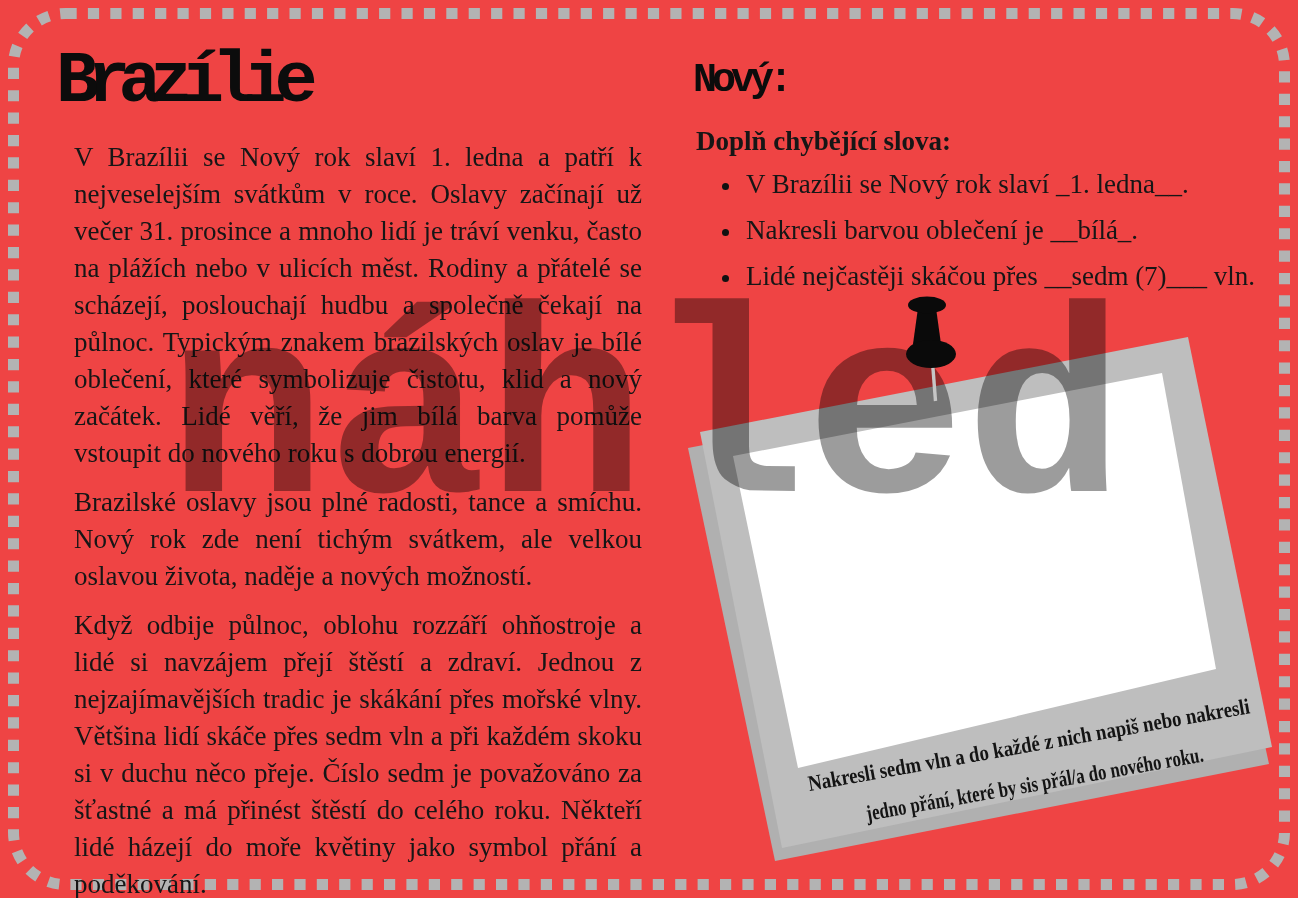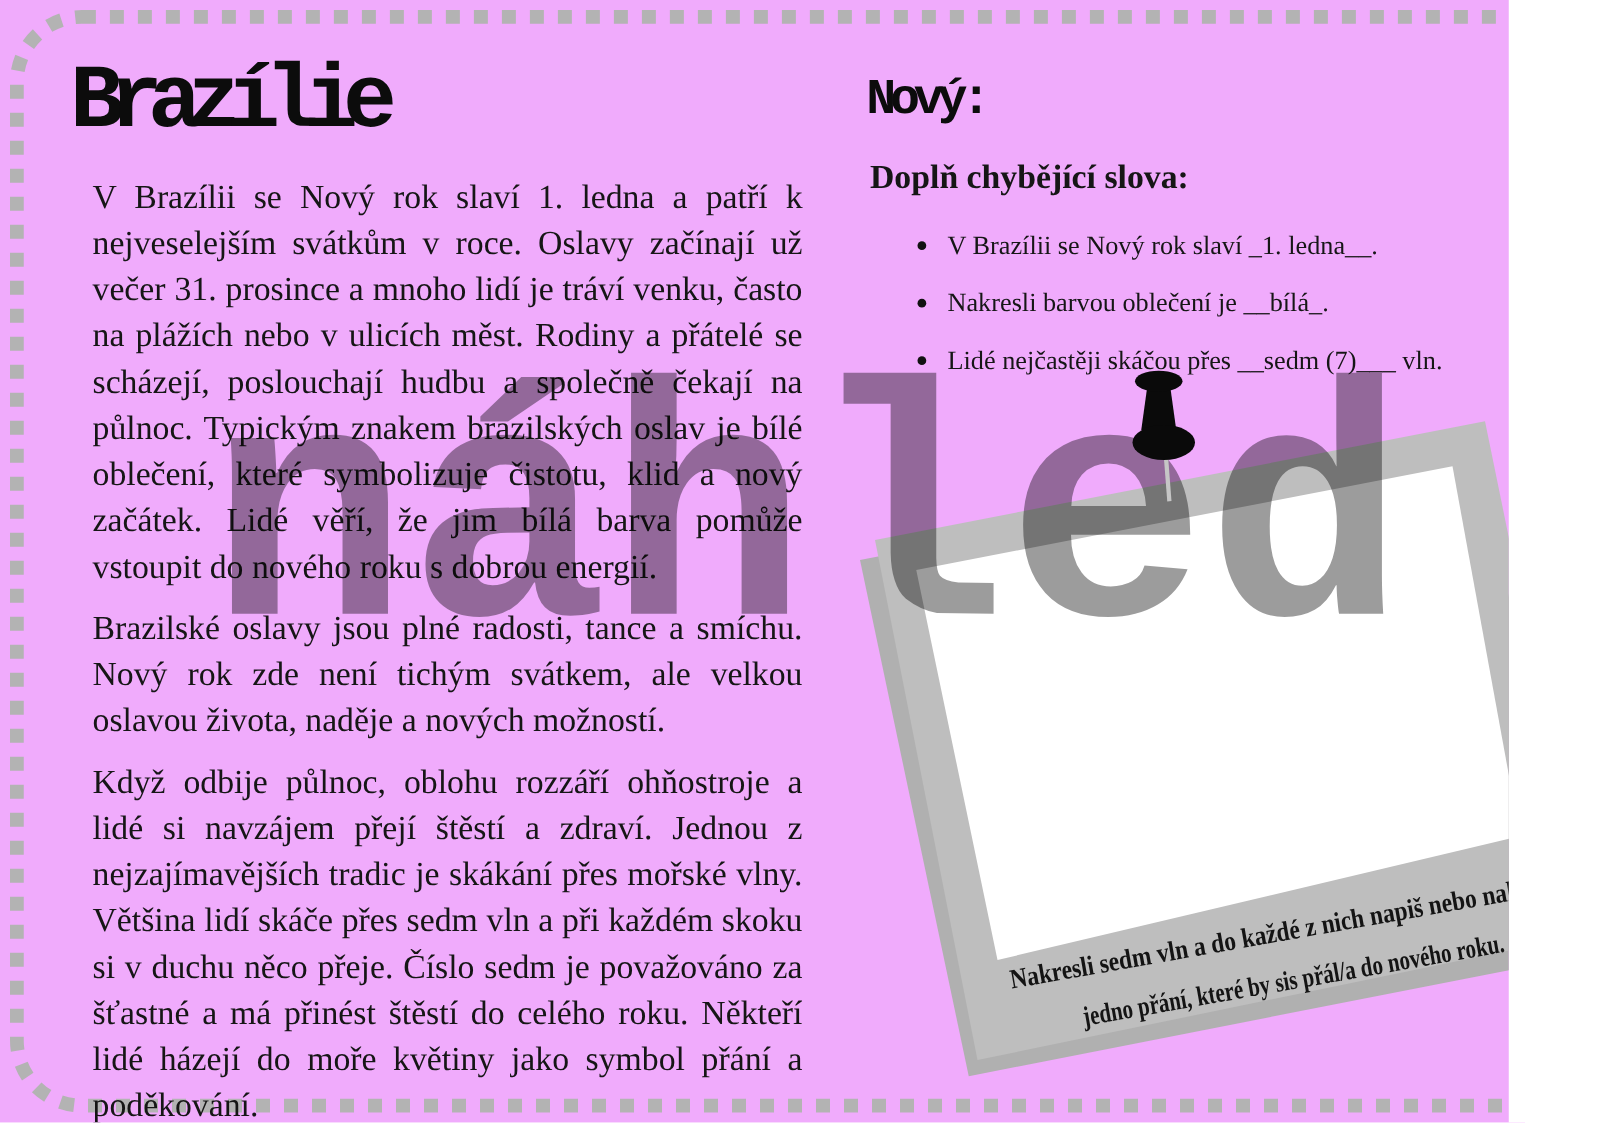--- a/index.html
+++ b/index.html
@@ -1,16 +1,16 @@
 <!DOCTYPE html>
 <html><head>
 <meta charset="utf-8">
 <style>
   html,body{margin:0;padding:0;background:#ffffff;}
-  .page{position:relative;width:1207px;height:898px;background:#f0abfc;overflow:hidden;
+  .page{position:relative;width:1298px;height:898px;background:#ef4444;overflow:hidden;
         font-family:"Liberation Serif", serif;color:#161616;}
   .overlay{position:absolute;left:0;top:0;pointer-events:none;}
 
   
   .border-svg{z-index:0;}
 
   
   .doc-title{position:absolute;left:56px;top:46px;z-index:1;
              font-family:"Liberation Mono", monospace;font-weight:bold;
              font-size:72px;line-height:1;letter-spacing:-12px;color:#0c0c0c;}
@@ -19,22 +19,22 @@
              font-size:40px;line-height:1;letter-spacing:-5px;color:#0c0c0c;}
 
   
   .article{position:absolute;left:62px;top:127px;width:592px;z-index:1;
            font-size:27px;line-height:37px;text-align:justify;}
   .article p{margin:12px;}
 
   
   .tasks-subheading{position:absolute;left:696px;top:126px;z-index:1;
            font-size:27px;font-weight:bold;line-height:1.15;}
-  .task-list{position:absolute;left:722px;top:169px;z-index:1;margin:12px;
-           padding:0 0 0 20px;font-size:21px;line-height:30px;list-style:disc;}
+  .task-list{position:absolute;left:722px;top:169px;z-index:1;margin:0;
+           padding:0 0 0 20px;font-size:27px;line-height:30px;list-style:disc;}
   .task-list li{margin:0 0 16px 0;padding-left:4px;}
   .task-list li::marker{color:#111;font-size:22px;}
 
   
   .note-svg{z-index:2;}
   .pin-svg{z-index:4;}
   .note-text{font-family:"Liberation Serif", serif;font-weight:bold;fill:#141414;}
 
   
   .watermark{position:absolute;left:167px;top:288px;z-index:3;

